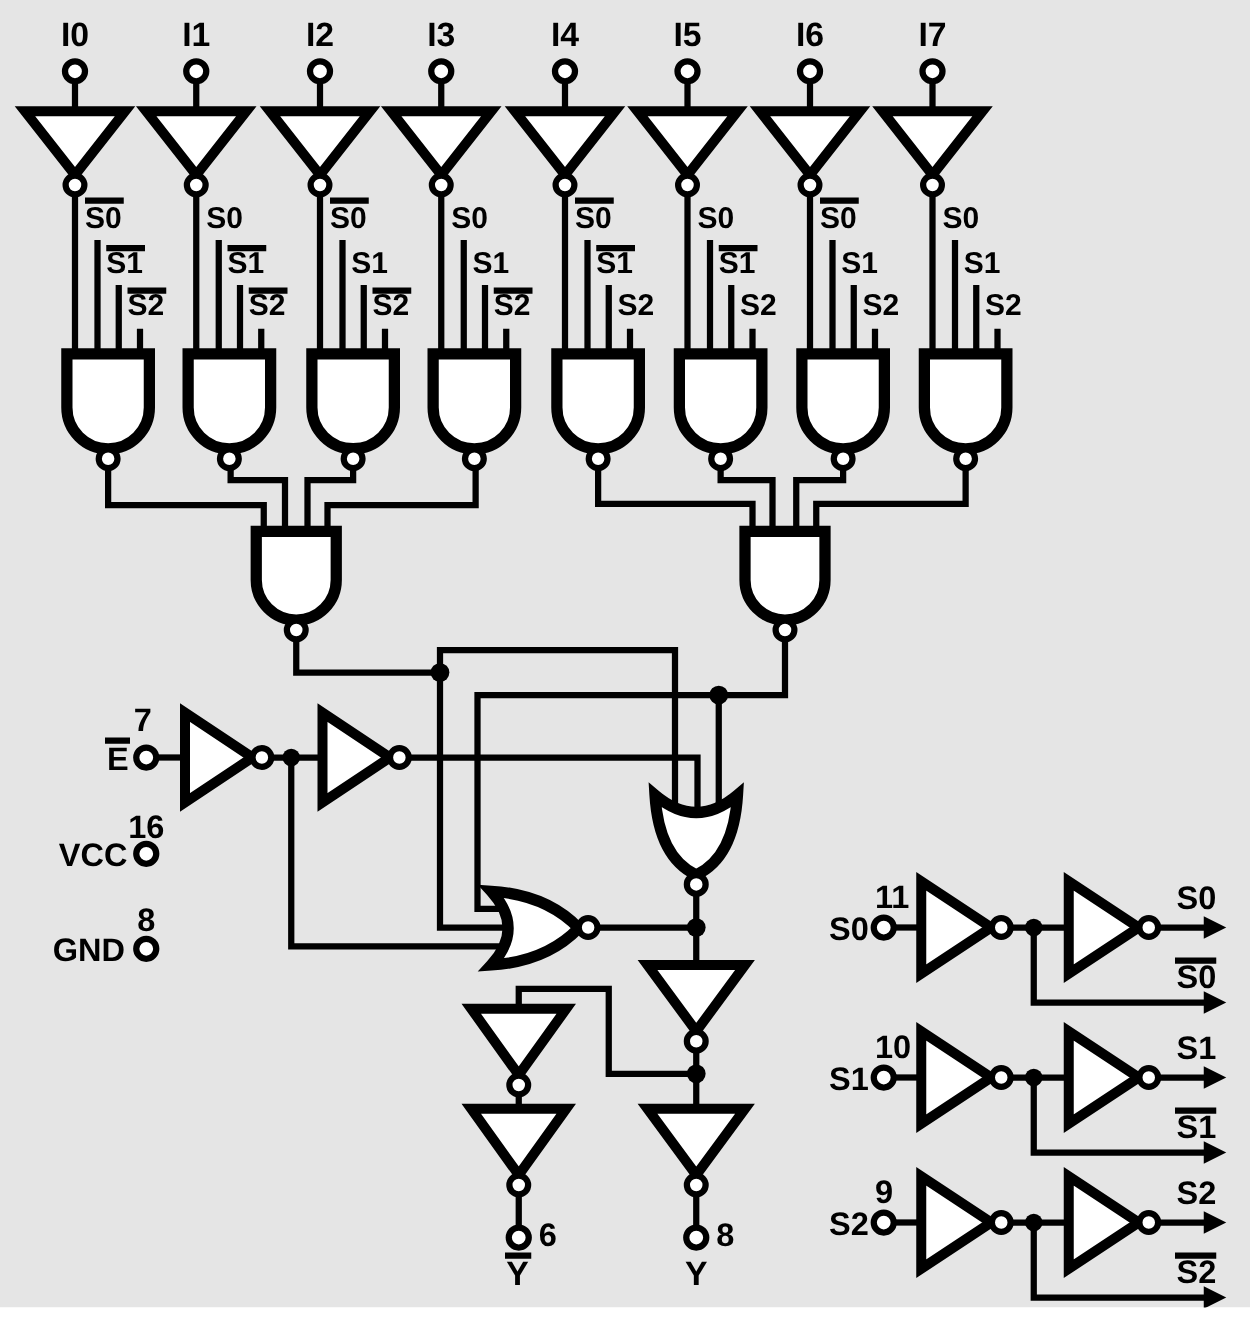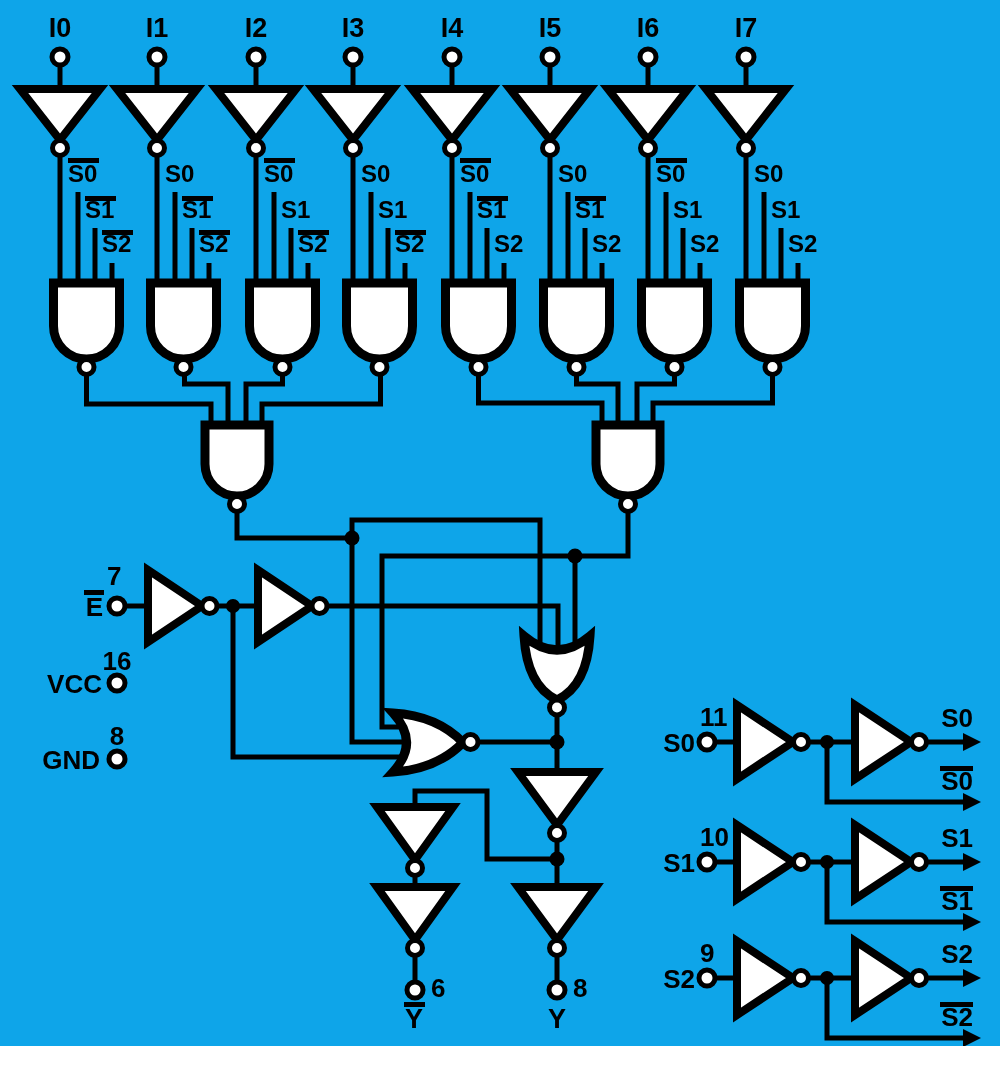--- a/index.html
+++ b/index.html
@@ -1,16 +1,16 @@
 <!DOCTYPE html>
 <html><head>
 <meta charset="utf-8">
 <style>
   html,body{margin:0;padding:0;background:#ffffff;}
-  #stage{width:1000px;height:1046px;position:relative;background:#0ea5e9;text-decoration:underline;}
+  #stage{width:1000px;height:1046px;position:relative;background:#e5e5e5;text-decoration:underline;}
   svg{display:block;}
   svg text{font-family:"Liberation Sans",sans-serif;font-weight:bold;fill:#000;}
   .t24{font-size:24px;}
   .t26{font-size:26px;}
   .t27{font-size:27px;}
   .w{stroke:#000;stroke-width:5;fill:none;stroke-linejoin:miter;stroke-linecap:butt;}
   .gate{stroke:#000;stroke-width:8;fill:#fff;stroke-linejoin:miter;}
   .g9{stroke-width:9;}
   .bub{stroke:#000;stroke-width:5;fill:#fff;}
   .term{stroke:#000;stroke-width:5;fill:#fff;}

